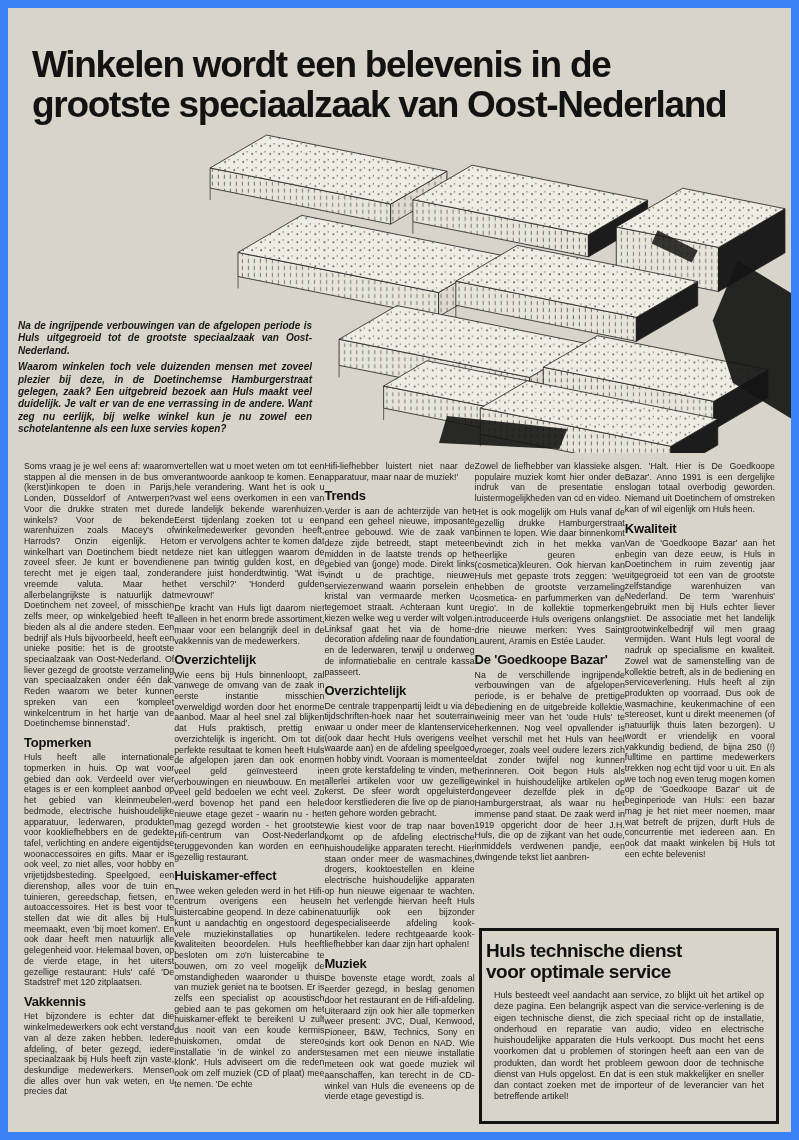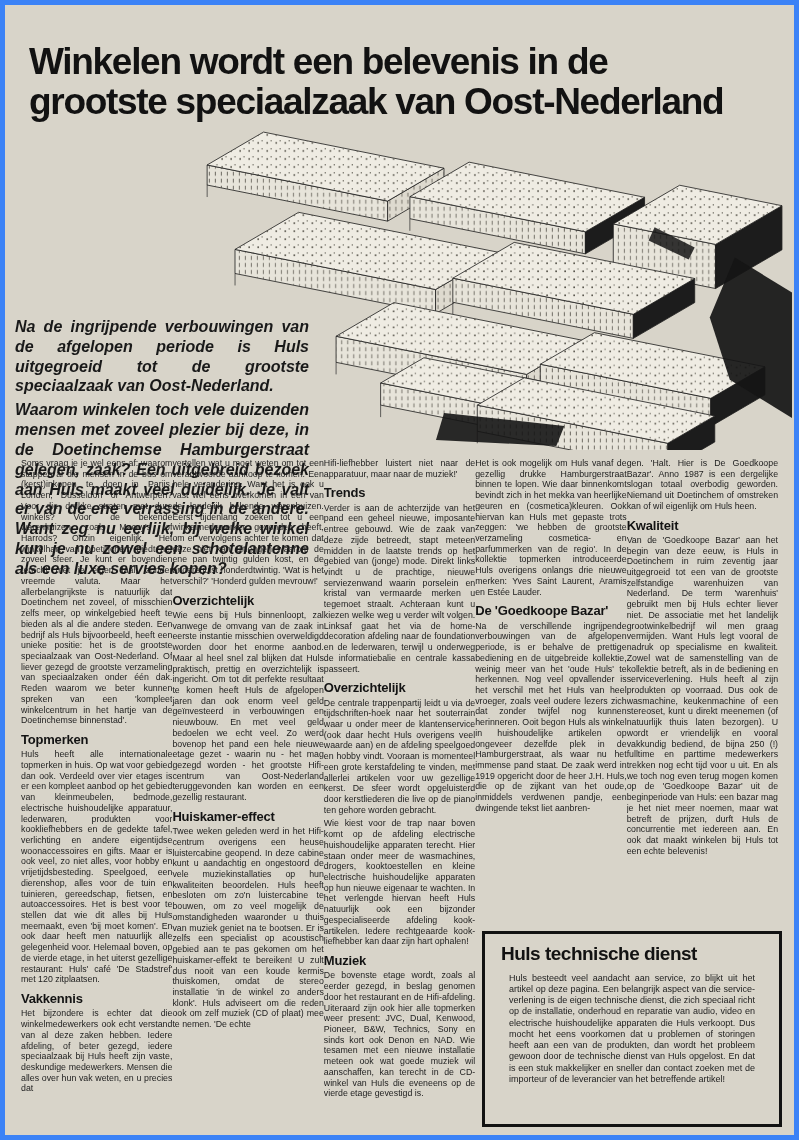--- a/index.html
+++ b/index.html
@@ -1,38 +1,38 @@
 <!DOCTYPE html>
 <html lang="nl"><head>
 <meta charset="utf-8">
 <style>
   html,body{margin:0;padding:0;background:#000;}
   .page{
     position:relative;
     width:799px;height:1140px;
     box-sizing:border-box;
-    border:5px solid #3b82f6;
+    border:8px solid #3b82f6;
     background:#d8d4c9;
     font-family:"Liberation Sans",sans-serif;
     color:#1d1d1d;
     overflow:hidden;
   }
   .headline{
     position:absolute;left:24px;top:12px;width:752px;
     font-weight:bold;font-size:37px;line-height:1.08;
     letter-spacing:-1.3px;color:#121212;
   }
   .headline span{display:block;}
   .illustration{
     position:absolute;left:88px;top:100px;width:702px;height:345px;
   }
   .intro{
     position:absolute;left:10px;top:312px;width:294px;
     font-style:italic;font-weight:bold;
-    font-size:16px;line-height:1.24;text-align:justify;
+    font-size:10px;line-height:1.24;text-align:justify;
     color:#191919;z-index:3;
   }
   .intro p{margin:0 0 4px 0;}
   .columns{
     position:absolute;left:16px;right:16px;top:452px;bottom:10px;
     display:flex;z-index:2;
   }
   .col{
     flex:1 1 0;overflow:hidden;
     font-size:8.8px;line-height:1.22;text-align:justify;
@@ -41,21 +41,21 @@
   .col p{margin:0 0 3px 0;}
   .col h3{
     font-size:13px;line-height:1.1;margin:7px 0 2px 0;
     font-weight:bold;color:#131313;letter-spacing:-0.2px;
   }
   .col p:first-child{margin-top:1px;}
   .service-box{
     position:absolute;right:12px;bottom:8px;width:300px;height:196px;
     box-sizing:border-box;
     border:3px solid #121212;background:#d8d4c9;
-    padding:10px 16px;z-index:5;
+    padding:10px 4px;z-index:5;
   }
   .service-box h2{
     margin:0 0 7px 0;font-size:19px;line-height:1.08;
     letter-spacing:-0.5px;color:#121212;
   }
   .service-box h2 span{display:block;}
   .service-box p{
     margin:8px;font-size:9px;line-height:1.25;text-align:justify;color:#222;
   }
 </style>
@@ -150,47 +150,50 @@
   <div class="columns" id="columns">
       <div class="col">
         <p>Soms vraag je je wel eens af: waarom stappen al die mensen in de bus om (kerst)inkopen te doen in Parijs, Londen, Düsseldorf of Antwerpen? Voor die drukke straten met dure winkels? Voor de bekende warenhuizen zoals Macey's of Harrods? Onzin eigenlijk. Het winkelhart van Doetinchem biedt net zoveel sfeer. Je kunt er bovendien terecht met je eigen taal, zonder vreemde valuta. Maar het allerbelangrijkste is natuurlijk dat Doetinchem net zoveel, of misschien zelfs meer, op winkelgebied heeft te bieden als al die andere steden. Een bedrijf als Huls bijvoorbeeld, heeft een unieke positie: het is de grootste speciaalzaak van Oost-Nederland. Of liever gezegd de grootste verzameling van speciaalzaken onder één dak. Reden waarom we beter kunnen spreken van een 'kompleet winkelcentrum in het hartje van de Doetinchemse binnenstad'.</p>
         <h3>Topmerken</h3>
         <p>Huls heeft alle internationale topmerken in huis. Op wat voor gebied dan ook. Verdeeld over vier etages is er een kompleet aanbod op het gebied van kleinmeubelen, bedmode, electrische huishoudelijke apparatuur, lederwaren, produkten voor kookliefhebbers en de gedekte tafel, verlichting en andere eigentijdse woonaccessoires en gifts. Maar er is ook veel, zo niet alles, voor hobby en vrijetijdsbesteding. Speelgoed, een dierenshop, alles voor de tuin en tuinieren, gereedschap, fietsen, en autoaccessoires. Het is best voor te stellen dat wie dit alles bij Huls meemaakt, even 'bij moet komen'. En ook daar heeft men natuurlijk alle gelegenheid voor. Helemaal boven, op de vierde etage, in het uiterst gezellige restaurant: Huls' café 'De Stadstref' met 120 zitplaatsen.</p>
         <h3>Vakkennis</h3>
         <p>Het bijzondere is echter dat die winkelmedewerkers ook echt verstand van al deze zaken hebben. Iedere afdeling, of beter gezegd, iedere speciaalzaak bij Huls heeft zijn vaste, deskundige medewerkers. Mensen die alles over hun vak weten, en u precies dat</p>
       </div>
       <div class="col">
         <p>vertellen wat u moet weten om tot een verantwoorde aankoop te komen. Een hele verandering. Want het is ook u vast wel eens overkomen in een van de landelijk bekende warenhuizen. Eerst tijdenlang zoeken tot u een winkelmedewerker gevonden heeft, om er vervolgens achter te komen dat deze niet kan uitleggen waarom de ene pan twintig gulden kost, en de andere juist honderdtwintig. 'Wat is het verschil?' 'Honderd gulden mevrouw!'</p>
+        <p>De kracht van Huls ligt daarom niet alleen in het enorm brede assortiment, maar voor een belangrijk deel in de vakkennis van de medewerkers.</p>
         <h3>Overzichtelijk</h3>
         <p>Wie eens bij Huls binnenloopt, zal vanwege de omvang van de zaak in eerste instantie misschien overweldigd worden door het enorme aanbod. Maar al heel snel zal blijken dat Huls praktisch, prettig en overzichtelijk is ingericht. Om tot dit perfekte resultaat te komen heeft Huls de afgelopen jaren dan ook enorm veel geld geïnvesteerd in verbouwingen en nieuwbouw. En met veel geld bedoelen we echt veel. Zo werd bovenop het pand een hele nieuwe etage gezet - waarin nu - het mag gezegd worden - het grootste Hifi-centrum van Oost-Nederland teruggevonden kan worden en een gezellig restaurant.</p>
         <h3>Huiskamer-effect</h3>
         <p>Twee weken geleden werd in het Hifi-centrum overigens een heuse luistercabine geopend. In deze cabine kunt u aandachtig en ongestoord de vele muziekinstallaties op hun kwaliteiten beoordelen. Huls heeft besloten om zo'n luistercabine te bouwen, om zo veel mogelijk de omstandigheden waaronder u thuis van muziek geniet na te bootsen. Er is zelfs een specialist op acoustisch gebied aan te pas gekomen om het huiskamer-effekt te bereiken! U zult dus nooit van een koude kermis thuiskomen, omdat de stereo installatie 'in de winkel zo anders klonk'. Huls adviseert om die reden ook om zelf muziek (CD of plaat) mee te nemen. 'De echte</p>
       </div>
       <div class="col">
         <p>Hifi-liefhebber luistert niet naar de apparatuur, maar naar de muziek!'</p>
         <h3>Trends</h3>
         <p>Verder is aan de achterzijde van het pand een geheel nieuwe, imposante entree gebouwd. Wie de zaak van deze zijde betreedt, stapt meteen midden in de laatste trends op het gebied van (jonge) mode. Direkt links vindt u de prachtige, nieuwe serviezenwand waarin porselein en kristal van vermaarde merken u tegemoet straalt. Achteraan kunt u kiezen welke weg u verder wilt volgen. Linksaf gaat het via de home-decoration afdeling naar de foundation en de lederwaren, terwijl u onderweg de informatiebalie en centrale kassa passeert.</p>
         <h3>Overzichtelijk</h3>
         <p>De centrale trappenpartij leidt u via de tijdschriften-hoek naar het souterrain waar u onder meer de klantenservice (ook daar hecht Huls overigens veel waarde aan) en de afdeling speelgoed en hobby vindt. Vooraan is momenteel een grote kerstafdeling te vinden, met allerlei artikelen voor uw gezellige kerst. De sfeer wordt opgeluisterd door kerstliederen die live op de piano ten gehore worden gebracht.</p>
         <p>Wie kiest voor de trap naar boven komt op de afdeling electrische huishoudelijke apparaten terecht. Hier staan onder meer de wasmachines, drogers, kooktoestellen en kleine electrische huishoudelijke apparaten op hun nieuwe eigenaar te wachten. In het verlengde hiervan heeft Huls natuurlijk ook een bijzonder gespecialiseerde afdeling kook-artikelen. Iedere rechtgeaarde kook-liefhebber kan daar zijn hart ophalen!</p>
         <h3>Muziek</h3>
         <p>De bovenste etage wordt, zoals al eerder gezegd, in beslag genomen door het restaurant en de Hifi-afdeling. Uiteraard zijn ook hier alle topmerken weer present: JVC, Dual, Kenwood, Pioneer, B&amp;W, Technics, Sony en sinds kort ook Denon en NAD. Wie tesamen met een nieuwe installatie meteen ook wat goede muziek wil aanschaffen, kan terecht in de CD-winkel van Huls die eveneens op de vierde etage gevestigd is.</p>
       </div>
       <div class="col">
+        <p>Zowel de liefhebber van klassieke als populaire muziek komt hier onder de indruk van de presentatie en luistermogelijkheden van cd en video.</p>
         <p>Het is ook mogelijk om Huls vanaf de gezellig drukke Hamburgerstraat binnen te lopen. Wie daar binnenkomt bevindt zich in het mekka van heerlijke geuren en (cosmetica)kleuren. Ook hiervan kan Huls met gepaste trots zeggen: 'we hebben de grootste verzameling cosmetica- en parfummerken van de regio'. In de kollektie topmerken introduceerde Huls overigens onlangs drie nieuwe merken: Yves Saint Laurent, Aramis en Estée Lauder.</p>
         <h3>De 'Goedkoope Bazar'</h3>
         <p>Na de verschillende ingrijpende verbouwingen van de afgelopen periode, is er behalve de prettige bediening en de uitgebreide kollektie, weinig meer van het 'oude Huls' te herkennen. Nog veel opvallender is het verschil met het Huls van heel vroeger, zoals veel oudere lezers zich dat zonder twijfel nog kunnen herinneren. Ooit begon Huls als winkel in huishoudelijke artikelen op ongeveer dezelfde plek in de Hamburgerstraat, als waar nu het immense pand staat. De zaak werd in 1919 opgericht door de heer J.H. Huls, die op de zijkant van het oude, inmiddels verdwenen pandje, een dwingende tekst liet aanbren-</p>
       </div>
       <div class="col">
-        <p>gen. 'Halt. Hier is De Goedkoope Bazar'. Anno 1987 is een dergelijke slogan totaal overbodig geworden. Niemand uit Doetinchem of omstreken kan of wil eigenlijk om Huls heen.</p>
+        <p>gen. 'Halt. Hier is De Goedkoope Bazar'. Anno 1991 is een dergelijke slogan totaal overbodig geworden. Niemand uit Doetinchem of omstreken kan of wil eigenlijk om Huls heen.</p>
         <h3>Kwaliteit</h3>
         <p>Van de 'Goedkoope Bazar' aan het begin van deze eeuw, is Huls in Doetinchem in ruim zeventig jaar uitgegroeid tot een van de grootste zelfstandige warenhuizen van Nederland. De term 'warenhuis' gebruikt men bij Huls echter liever niet. De associatie met het landelijk grootwinkelbedrijf wil men graag vermijden. Want Huls legt vooral de nadruk op specialisme en kwaliteit. Zowel wat de samenstelling van de kollektie betreft, als in de bediening en serviceverlening. Huls heeft al zijn produkten op voorraad. Dus ook de wasmachine, keukenmachine of een stereoset, kunt u direkt meenemen (of natuurlijk thuis laten bezorgen). U wordt er vriendelijk en vooral vakkundig bediend, de bijna 250 (!) fulltime en parttime medewerkers trekken nog echt tijd voor u uit. En als we toch nog even terug mogen komen op de 'Goedkoope Bazar' uit de beginperiode van Huls: een bazar mag je het niet meer noemen, maar wat betreft de prijzen, durft Huls de concurrentie met iedereen aan. En ook dat maakt winkelen bij Huls tot een echte belevenis!</p>
       </div>
     </div>
 
   <div class="service-box">
     <h2>
       <span>Huls technische dienst</span>
+      <span>voor optimale service</span>
     </h2>
     <p>Huls besteedt veel aandacht aan service, zo blijkt uit het artikel op deze pagina. Een belangrijk aspect van die service-verlening is de eigen technische dienst, die zich speciaal richt op de installatie, onderhoud en reparatie van audio, video en electrische huishoudelijke apparaten die Huls verkoopt. Dus mocht het eens voorkomen dat u problemen of storingen heeft aan een van de produkten, dan wordt het probleem gewoon door de technische dienst van Huls opgelost. En dat is een stuk makkelijker en sneller dan contact zoeken met de importeur of de leverancier van het betreffende artikel!</p>
   </div>
 
 </div>
 
 </body></html>

